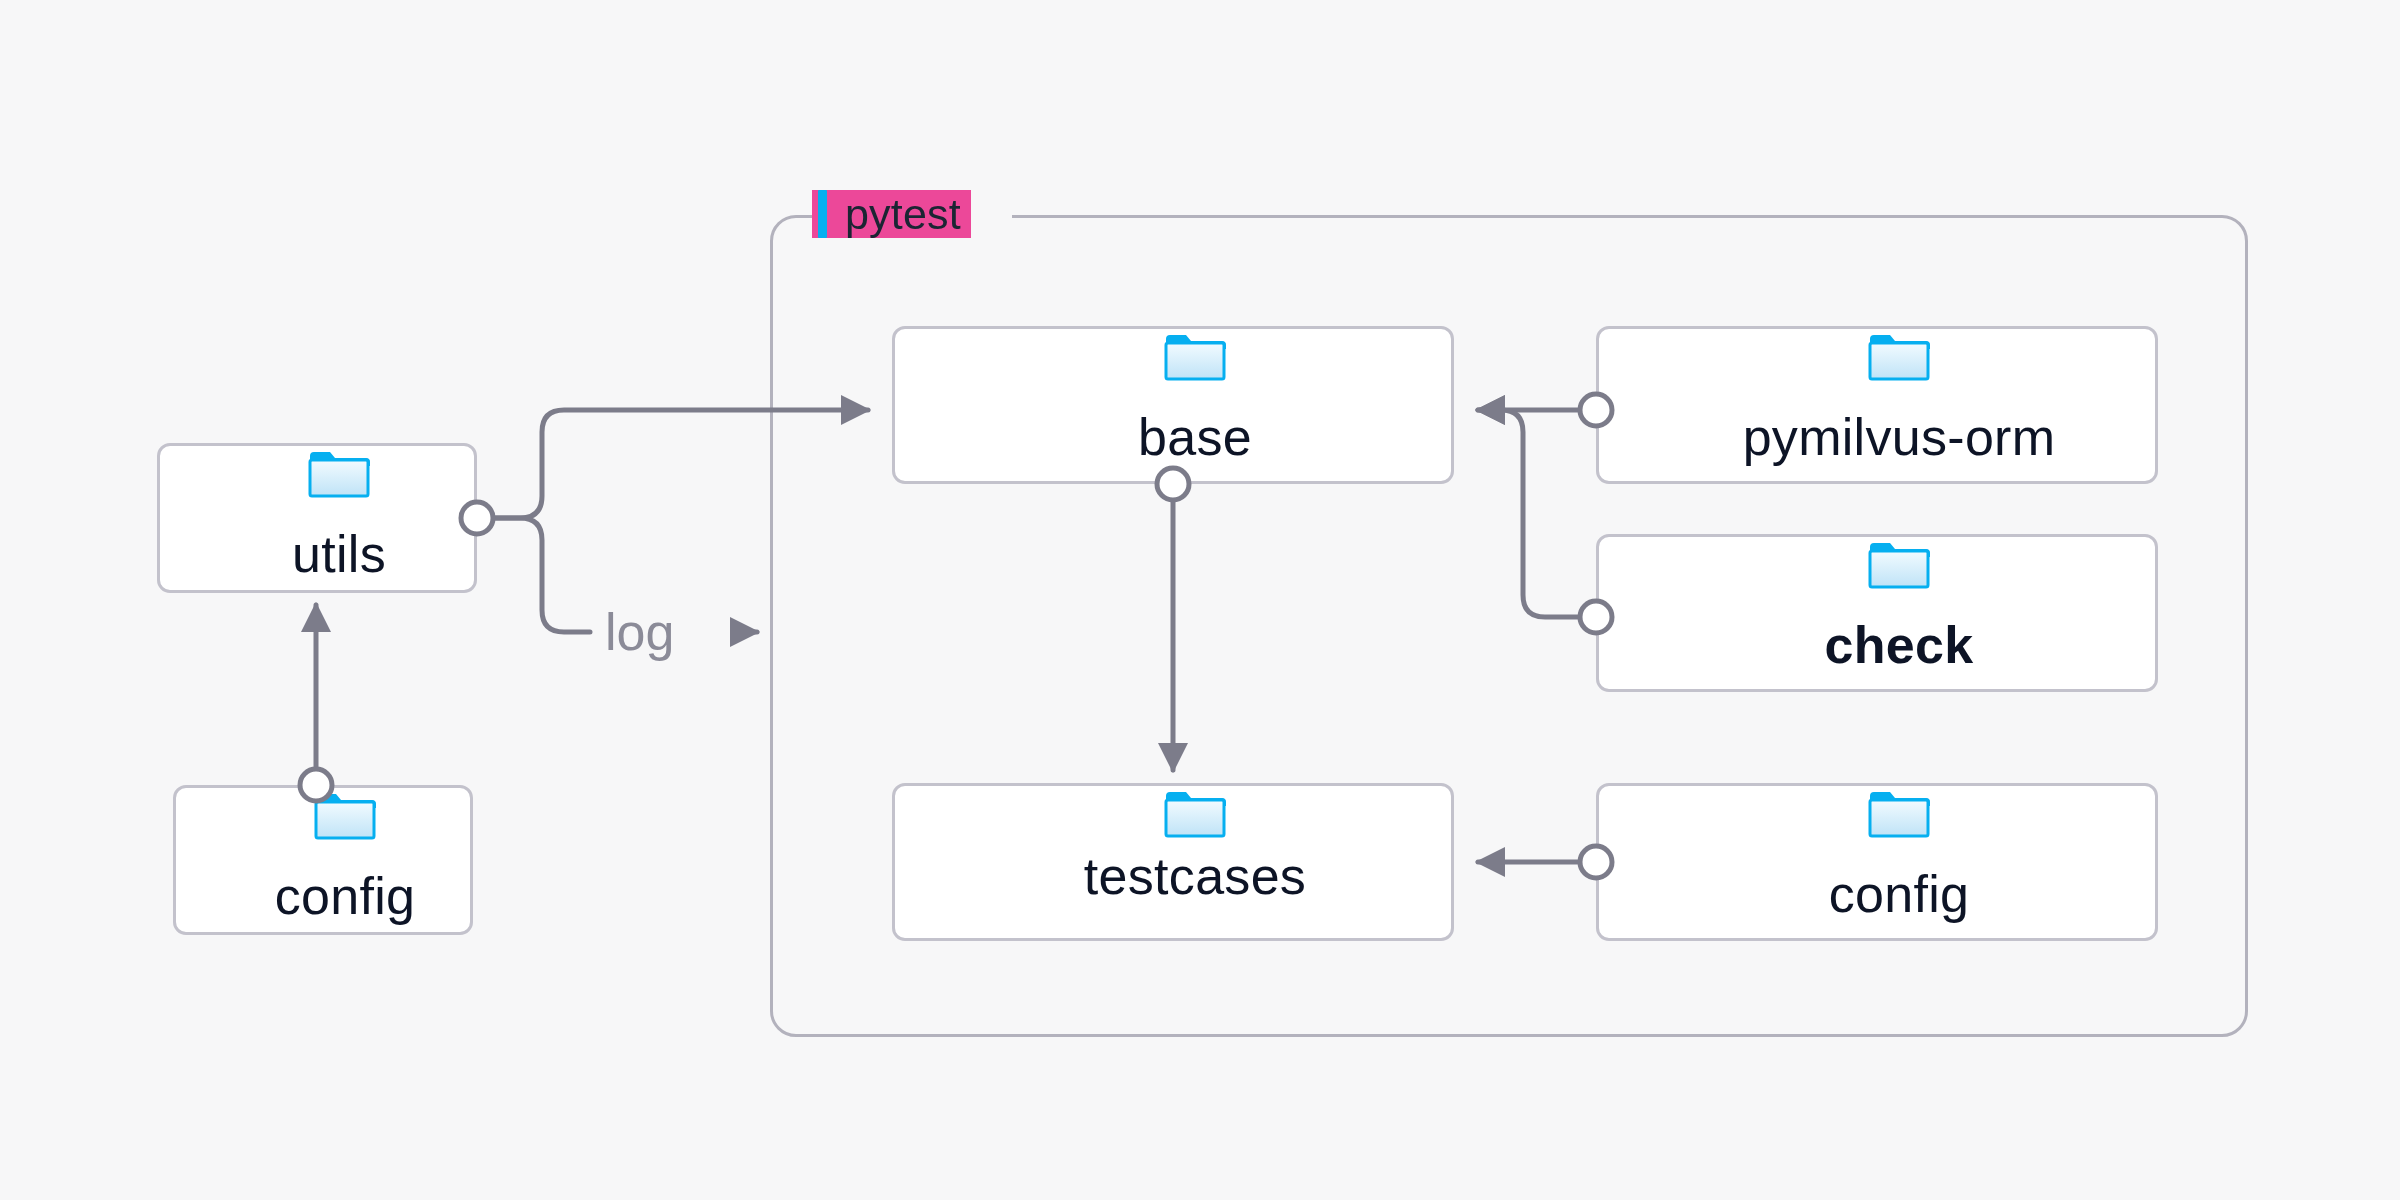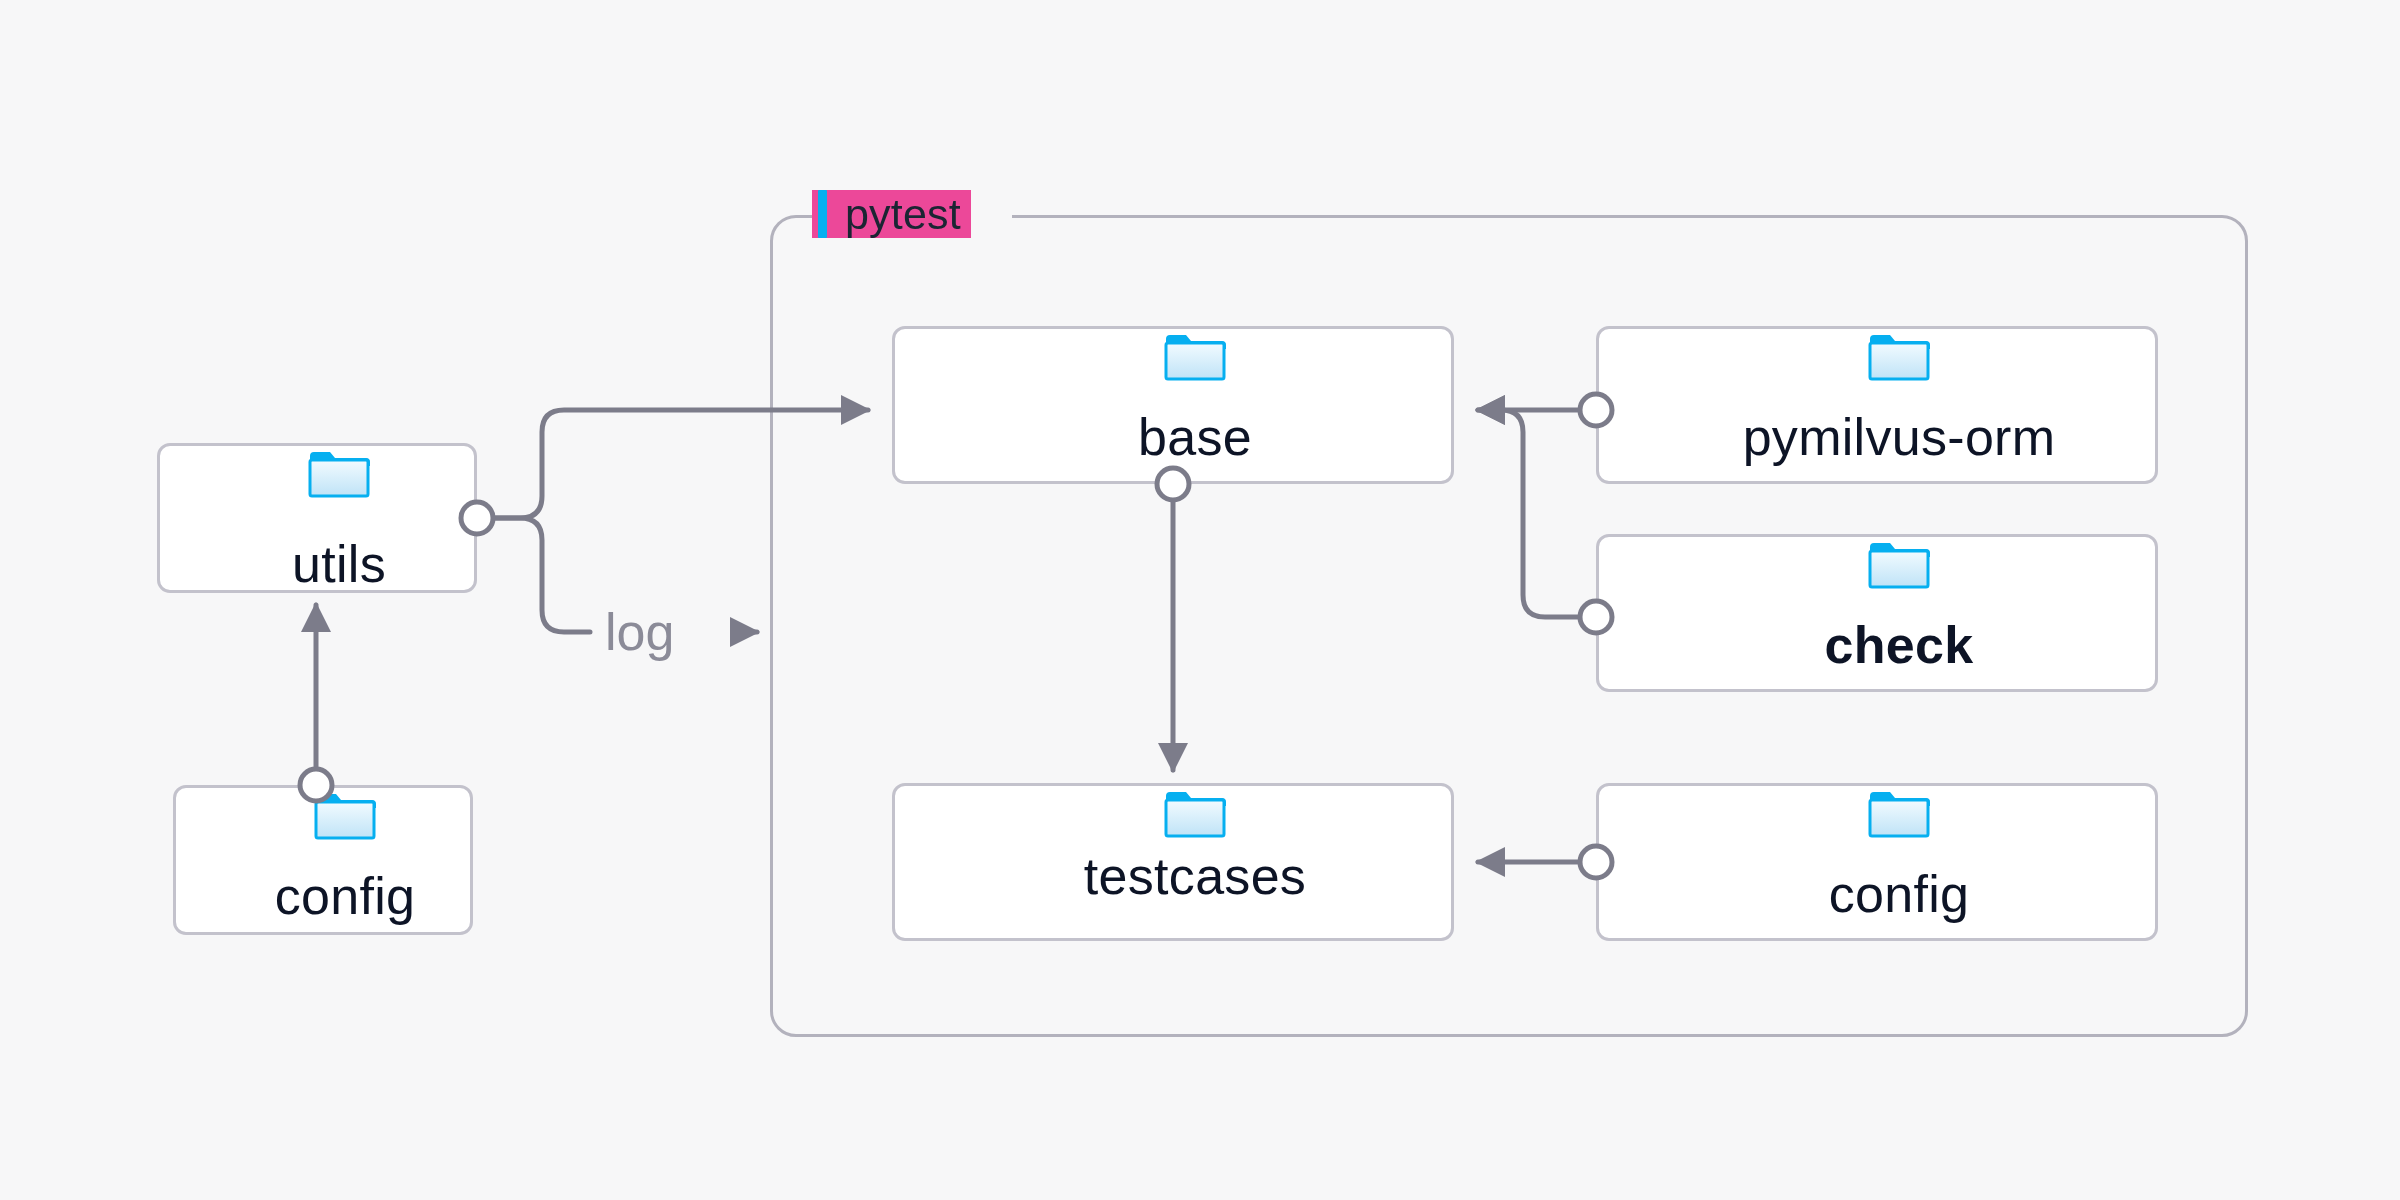--- a/index.html
+++ b/index.html
@@ -115,21 +115,21 @@
 
   <div class="group-box" style="left:770px; top:215px; width:1478px; height:822px;"></div>
 
   <div class="group-label-mask" style="left:812px; top:200px; width:200px; height:28px;"></div>
 
   <div class="group-label" style="left:812px; top:190px; height:48px;">
     <span class="group-accent"></span>
     <span class="group-label-text">pytest</span>
   </div>
 
-  <div class="node" style="left:157px; top:443px; width:320px; height:150px;justify-content:space-between;">
+  <div class="node" style="left:157px; top:443px; width:320px; height:150px;">
     <svg class="folder-icon" viewBox="0 0 62 52">
       <defs>
         <linearGradient id="fg-utils" x1="0" y1="0" x2="0" y2="1">
           <stop offset="0%" stop-color="#f2fbff"></stop>
           <stop offset="100%" stop-color="#bfe3f7"></stop>
         </linearGradient>
       </defs>
       <path d="M2 10 a4 4 0 0 1 4-4 h16 l5 6 h31 a4 4 0 0 1 4 4 v4 H2 Z" fill="#06aff0"></path>
       <rect x="2" y="14" width="58" height="36" rx="2" fill="url(#fg-utils)" stroke="#06aff0" stroke-width="3"></rect>
     </svg>

